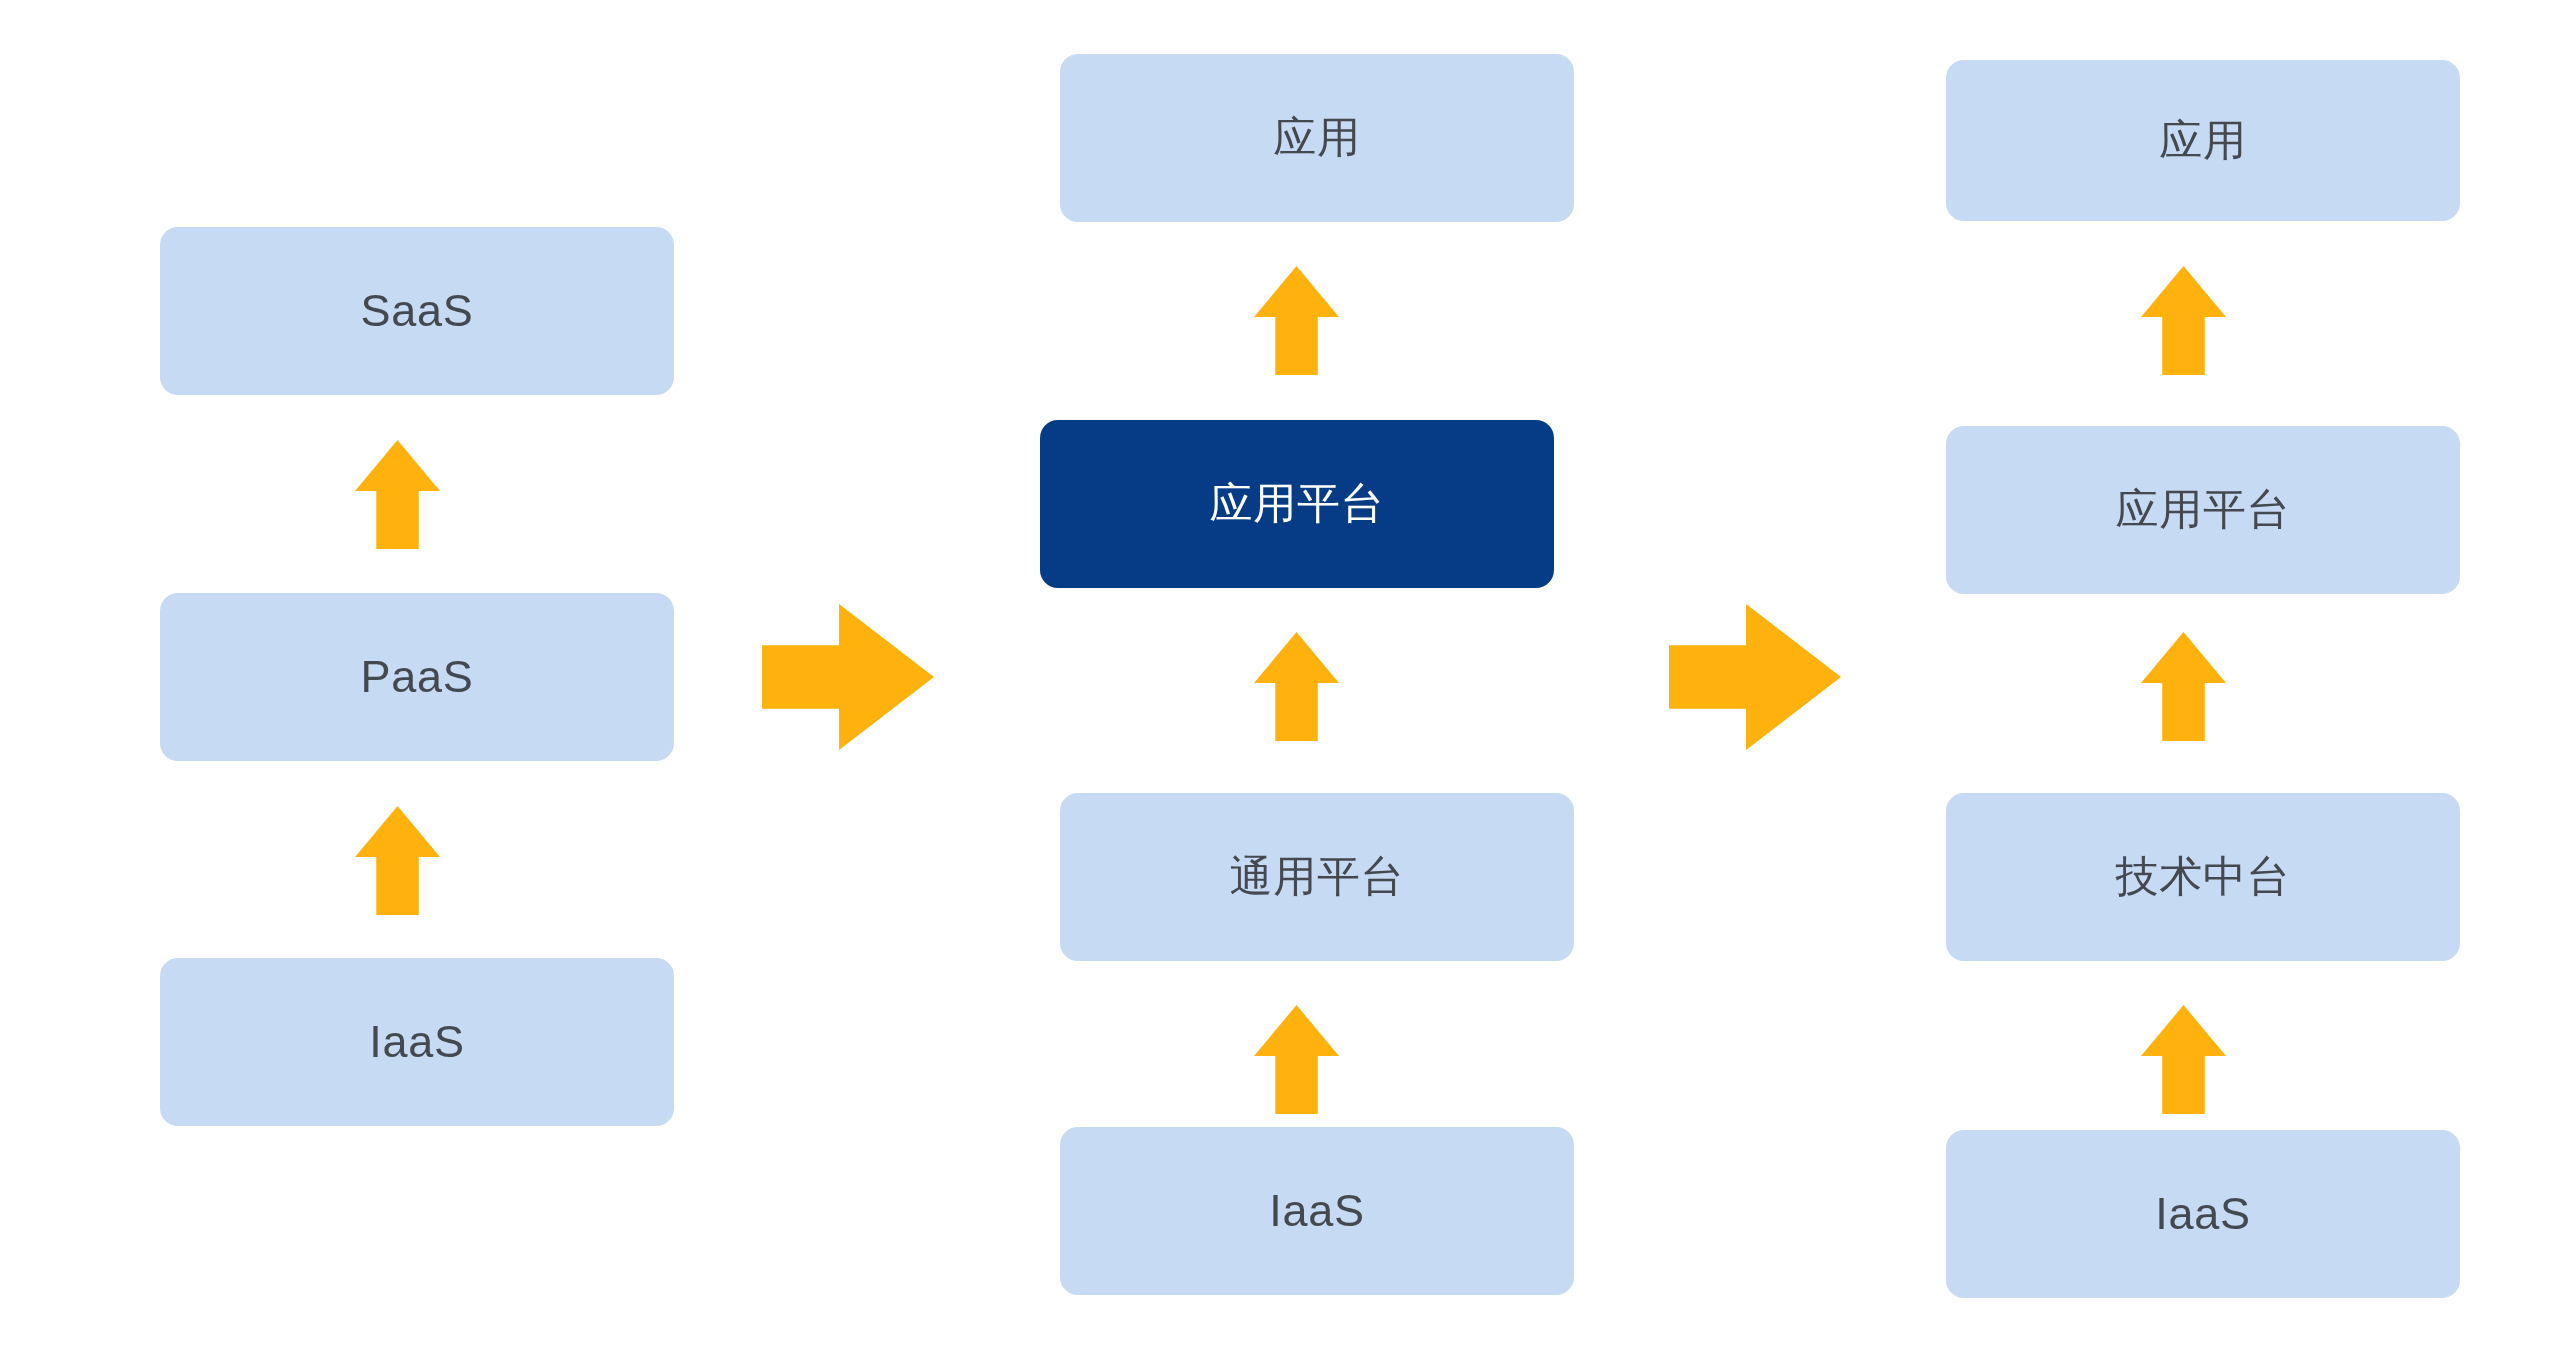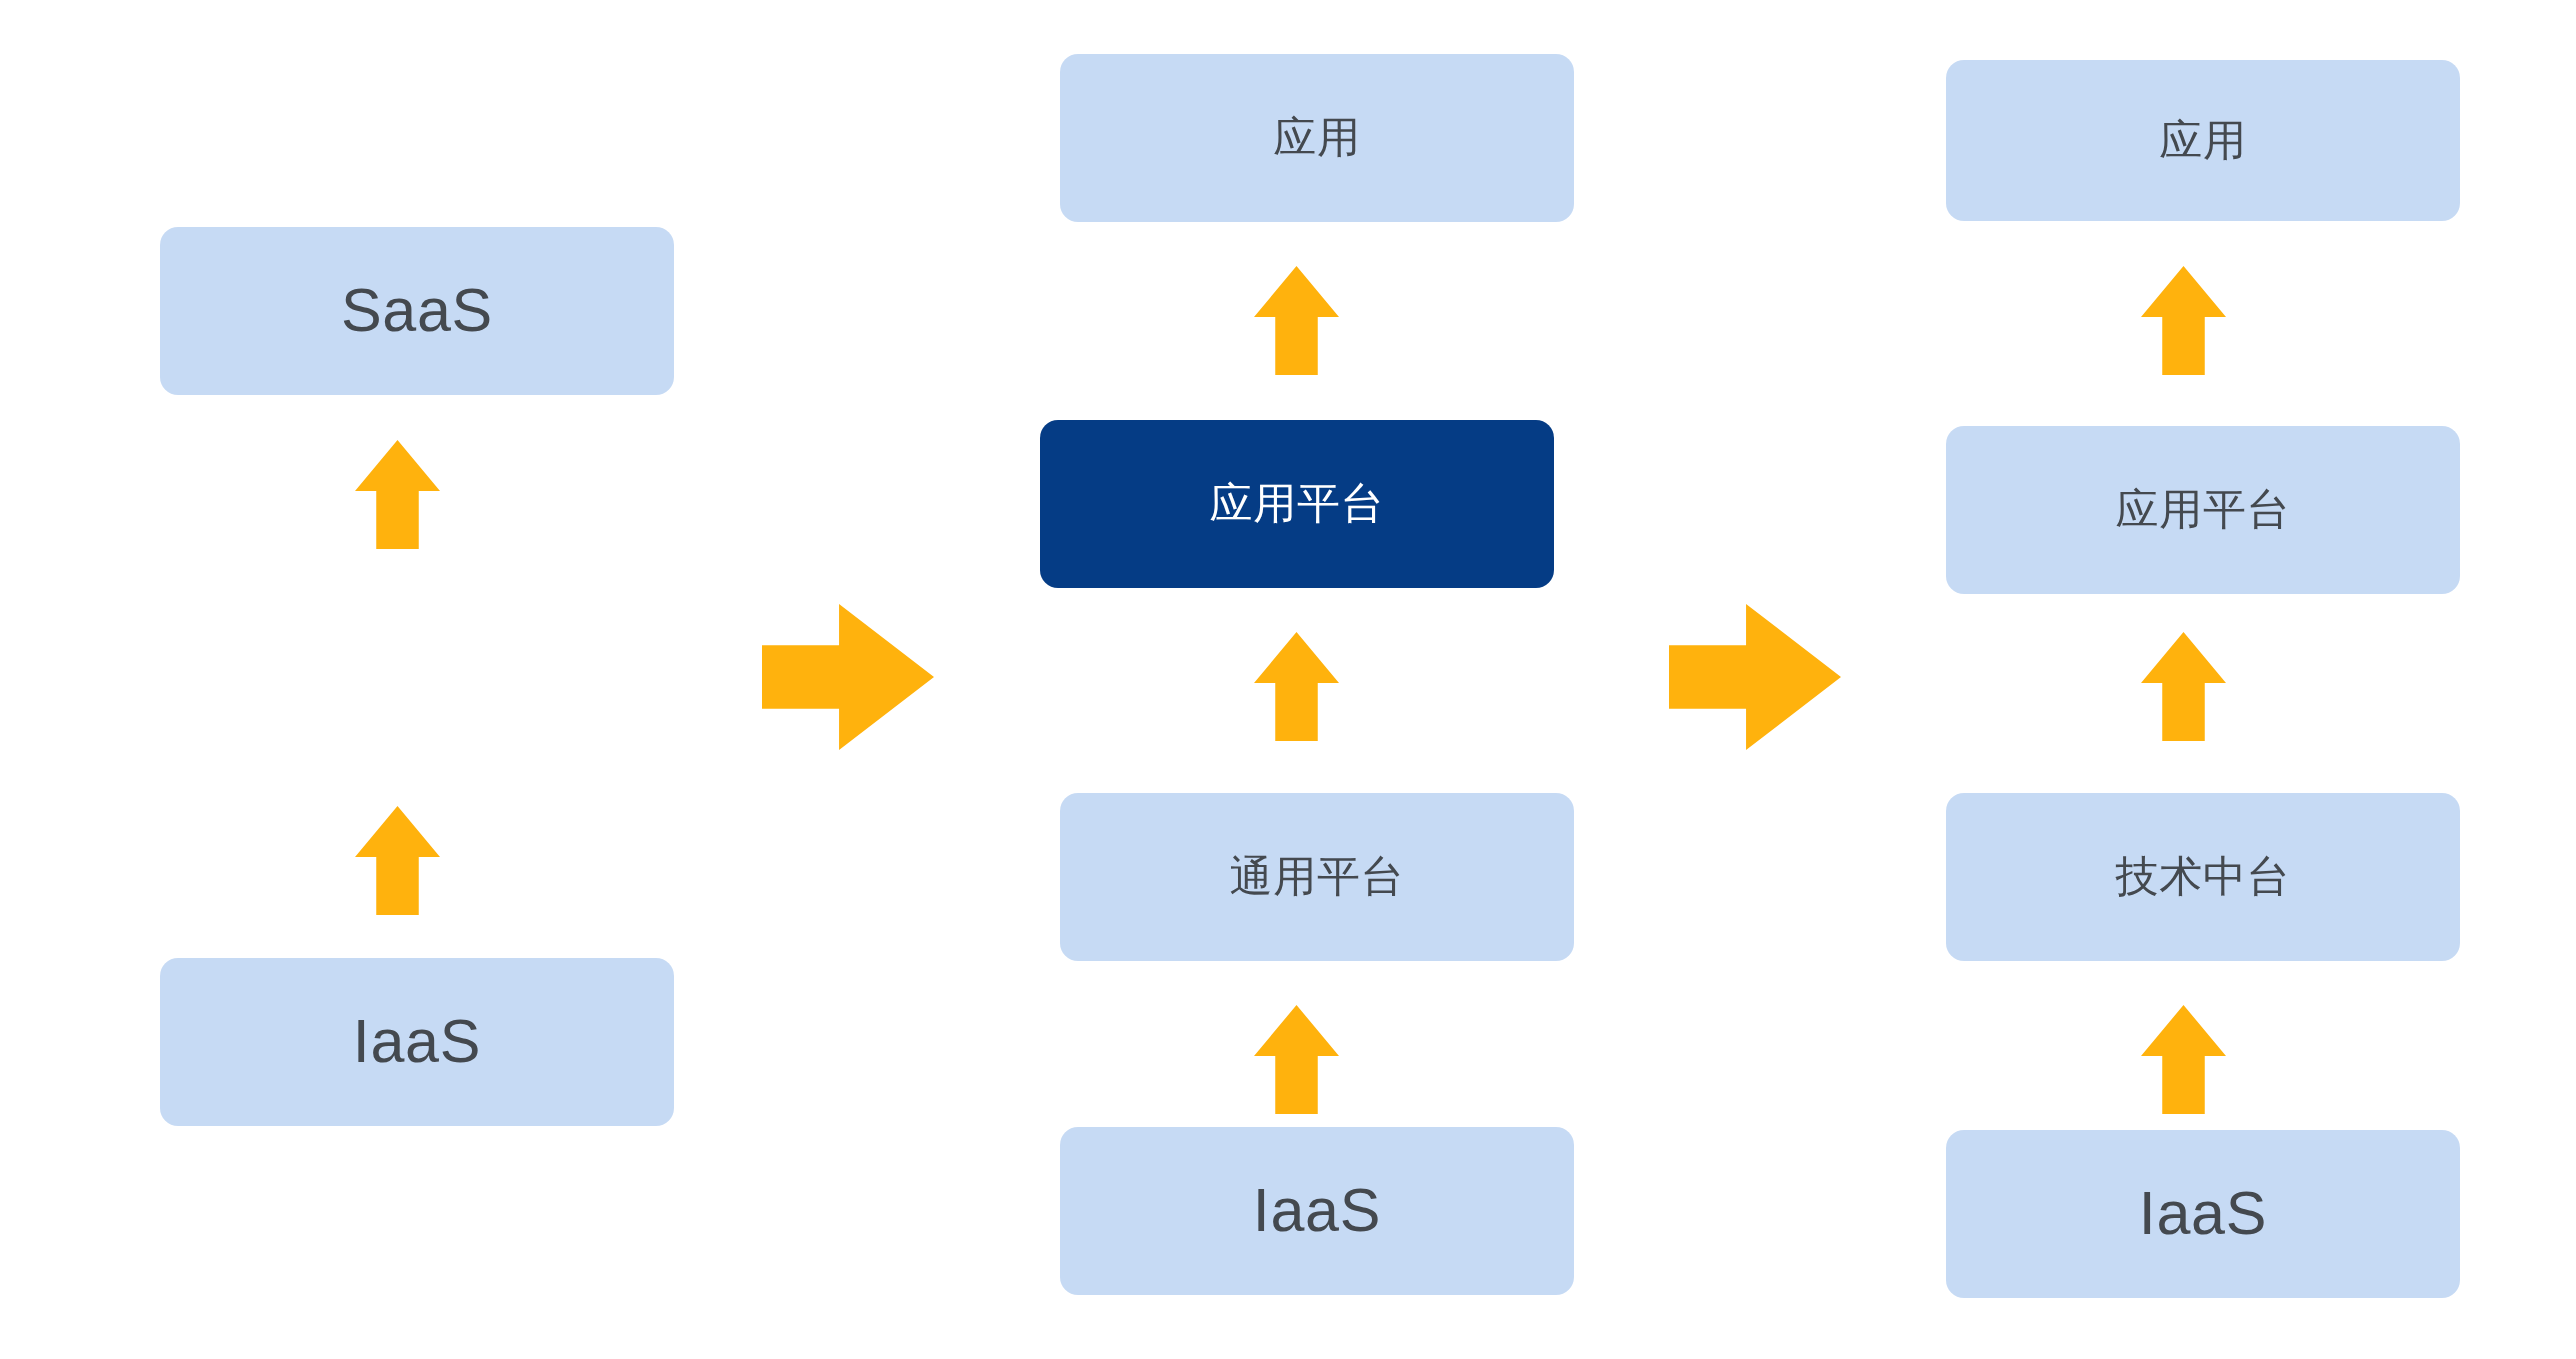--- a/index.html
+++ b/index.html
@@ -37,21 +37,21 @@
     color: #ffffff;
   }
   .node-label {
     display: block;
     font-size: 43px;
     font-weight: 400;
     letter-spacing: 0.7px;
     white-space: nowrap;
   }
   .node-label.latin {
-    font-size: 61px;
+    font-size: 45px;
   }
   .arrow-up, .arrow-right {
     position: absolute;
   }
   .arrow-up svg, .arrow-right svg {
     display: block;
     width: 100%;
     height: 100%;
   }
 </style>
@@ -63,20 +63,23 @@
   <div class="node fill-light" style="left:140px; top:227px; width:514px; height:168px;">
     <span class="node-label latin">SaaS</span>
   </div>
 
   <div class="arrow-up" style="left:355px; top:440px; width:85px; height:109px;">
     <svg viewBox="0 0 124 158" preserveAspectRatio="none" aria-hidden="true">
       <polygon points="62,0 124,74 93,74 93,158 31,158 31,74 0,74" fill="#ffb20d"></polygon>
     </svg>
   </div>
 
+  <div class="node fill-light" style="left:140px; top:593px; width:514px; height:168px;">
+    <span class="node-label latin">PaaS</span>
+  </div>
 
   <div class="arrow-up" style="left:355px; top:806px; width:85px; height:109px;">
     <svg viewBox="0 0 124 158" preserveAspectRatio="none" aria-hidden="true">
       <polygon points="62,0 124,74 93,74 93,158 31,158 31,74 0,74" fill="#ffb20d"></polygon>
     </svg>
   </div>
 
   <div class="node fill-light" style="left:140px; top:958px; width:514px; height:168px;">
     <span class="node-label latin">IaaS</span>
   </div>

